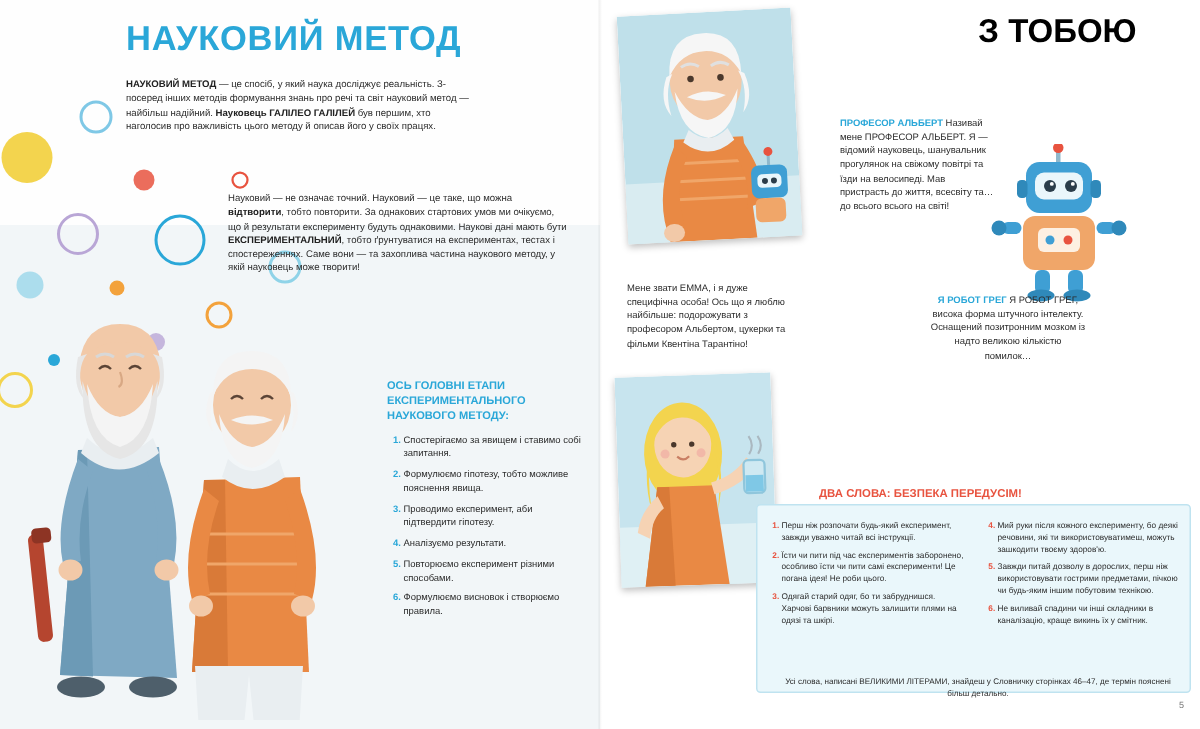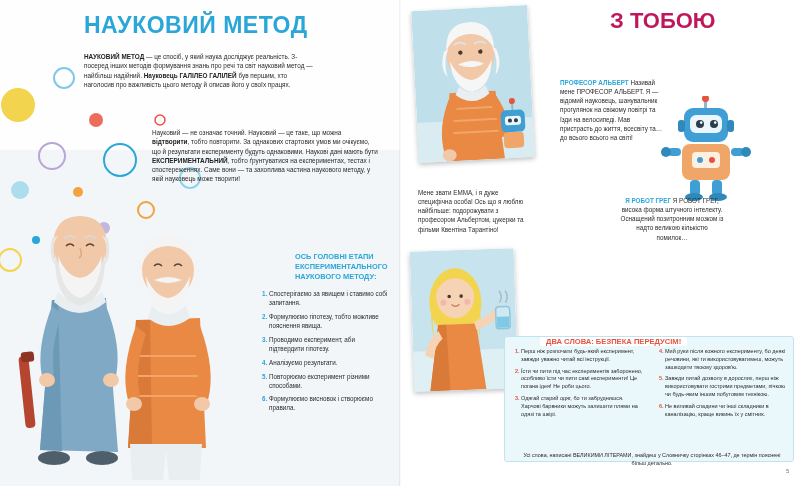--- a/index.html
+++ b/index.html
@@ -32,37 +32,36 @@
   
   .h-main {
     position:absolute; left:84px; top:12px;
     font-size:23px; font-weight:bold; letter-spacing:0.5px;
     color:#2aa7d8;
     font-family:"Liberation Sans", sans-serif;
   }
   .h-right {
     position:absolute; left:610px; top:8px; width:190px;
     font-size:22px; font-weight:bold; line-height:1.15;
-    color:#be185d; 
+    color:#000000; text-align:center;
   }
 
   
   .tx { position:absolute; font-size:6.4px; line-height:1.45; color:#2b2b2b; }
   .tx b { color:#222; }
   .blue { color:#2aa7d8; }
 
   #intro-1 { left:84px; top:52px; width:232px; }
   #intro-2 { left:152px; top:128px; width:226px; }
 
   
   .stages-title {
     position:absolute; left:258px; top:252px; width:132px;
     font-size:7.4px; font-weight:bold; color:#2aa7d8; line-height:1.35;
     text-transform:uppercase;
-    margin-left:37px;
   }
   .stages {
     position:absolute; left:258px; top:290px; width:132px;
     font-size:6.3px; line-height:1.42; color:#2b2b2b;
   }
   .stages li { margin-bottom:5px; }
   .stages ol { margin:0; padding-left:11px; }
   .stages ol li::marker { color:#2aa7d8; font-weight:bold; }
 
   
@@ -82,21 +81,21 @@
   #cap-emma { left:418px; top:188px; width:108px; }
   #cap-albert { left:560px; top:78px; width:104px; }
   #cap-greg { left:620px; top:196px; width:104px; text-align:center; }
 
   
   .safety {
     position:absolute; left:504px; top:336px; width:290px; height:126px;
     background:#eaf7fb; border:1px solid #bfe3f0; border-radius:3px;
   }
   .safety-title {
-    position:absolute; left:540px; top:337px;
+    position:absolute; left:540px; top:324px;
     background:#ffffff; padding:0 6px;
     font-size:7.6px; font-weight:bold; color:#e8533f;
   }
   .safety-cols {
     position:absolute; left:512px; top:348px; width:276px;
     display:flex; gap:12px;
     font-size:5.5px; line-height:1.42; color:#2b2b2b;
   }
   .safety-cols ol { margin:0; padding-left:9px; }
   .safety-cols li { margin-bottom:4px; }

